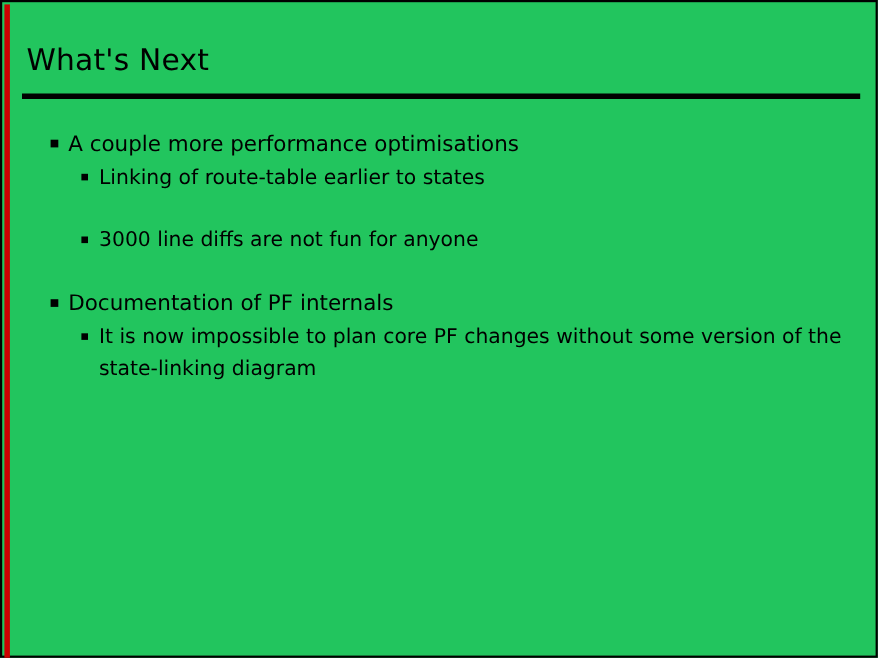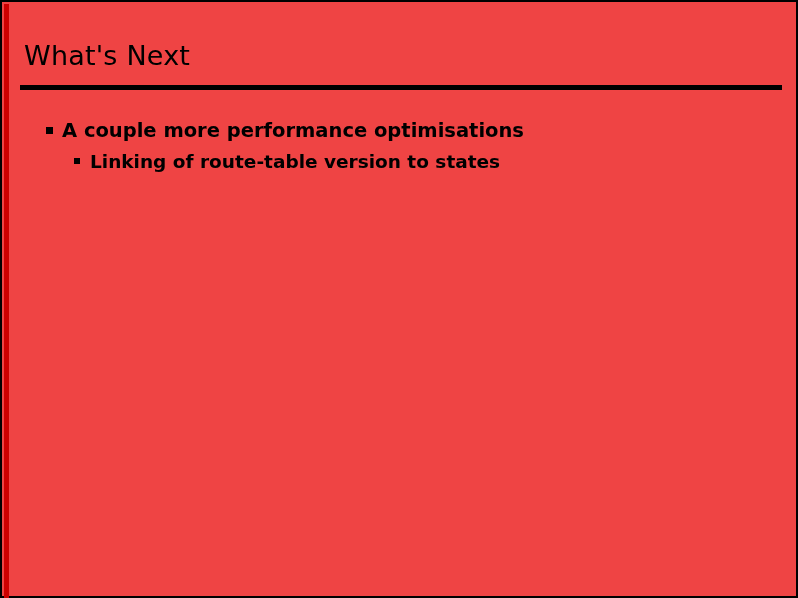--- a/index.html
+++ b/index.html
@@ -12,21 +12,21 @@
     background: #ffffff;
     font-family: "DejaVu Sans", sans-serif;
     overflow: hidden;
   }
   .slide {
     position: relative;
     width: 798px;
     height: 598px;
     box-sizing: border-box;
     border: 2px solid #000000;
-    background: #ef4444;
+    background: #22c55e;
   }
   .accent-bar {
     position: absolute;
     left: 2px;
     top: 2px;
     width: 5px;
     height: 594px;
     background: #cc0000;
   }
   .slide-title {
@@ -89,21 +89,20 @@
     background: #000000;
   }
   .gap {
     height: 26px;
   }
   .gap-small {
     height: 22px;
   }
   .txt {
     display: block;
-    font-weight: bold;
   }
 </style>
 </head>
 <body>
 
 <div class="slide">
 
   <div class="accent-bar"></div>
 
   <div class="slide-title">What's Next</div>
@@ -112,26 +111,40 @@
 
   <div class="content">
 
     <div class="bullet-block">
       <div class="lvl1">
         <span class="marker"></span>
         <span class="txt">A couple more performance optimisations</span>
       </div>
       <div class="lvl2">
         <span class="marker"></span>
-        <span class="txt">Linking of route-table version to states</span>
+        <span class="txt">Linking of route-table earlier to states</span>
       </div>
     </div>
 
     <div class="gap"></div>
 
     <div class="bullet-block">
+      <div class="lvl2">
+        <span class="marker"></span>
+        <span class="txt">3000 line diffs are not fun for anyone</span>
+      </div>
     </div>
 
     <div class="gap-small"></div>
 
+    <div class="bullet-block">
+      <div class="lvl1">
+        <span class="marker"></span>
+        <span class="txt">Documentation of PF internals</span>
+      </div>
+      <div class="lvl2">
+        <span class="marker"></span>
+        <span class="txt">It is now impossible to plan core PF changes without some version of the state-linking diagram</span>
+      </div>
+    </div>
 
   </div>
 </div>
 
 </body></html>

